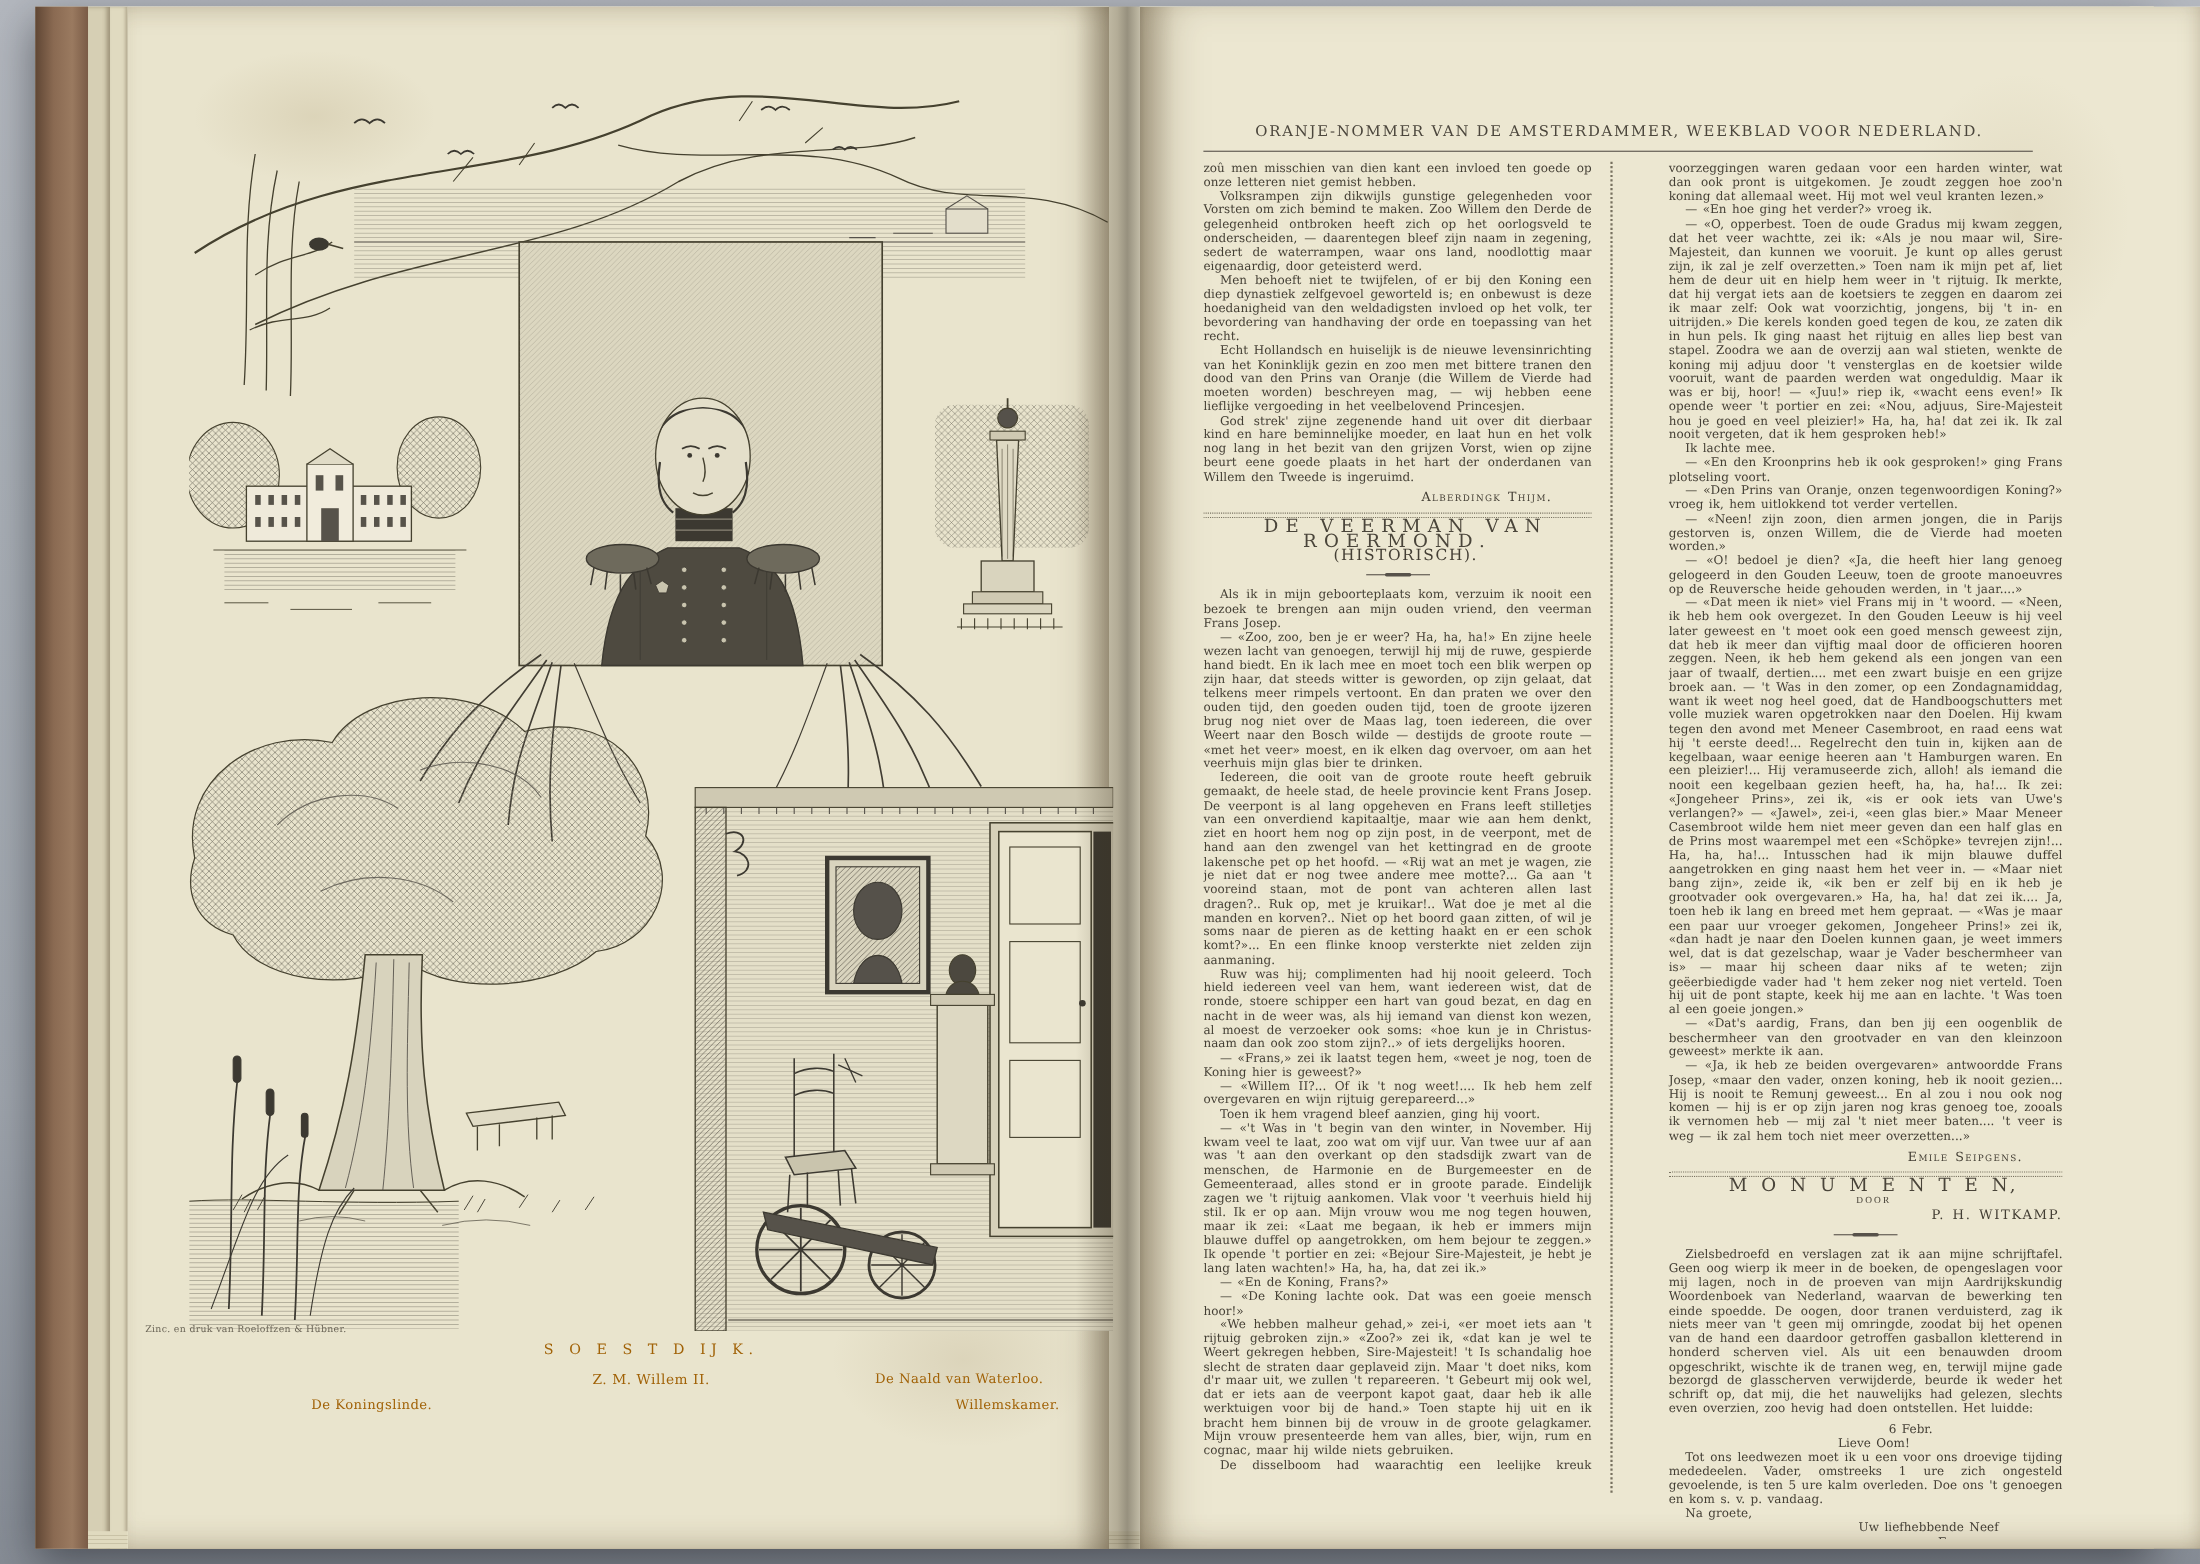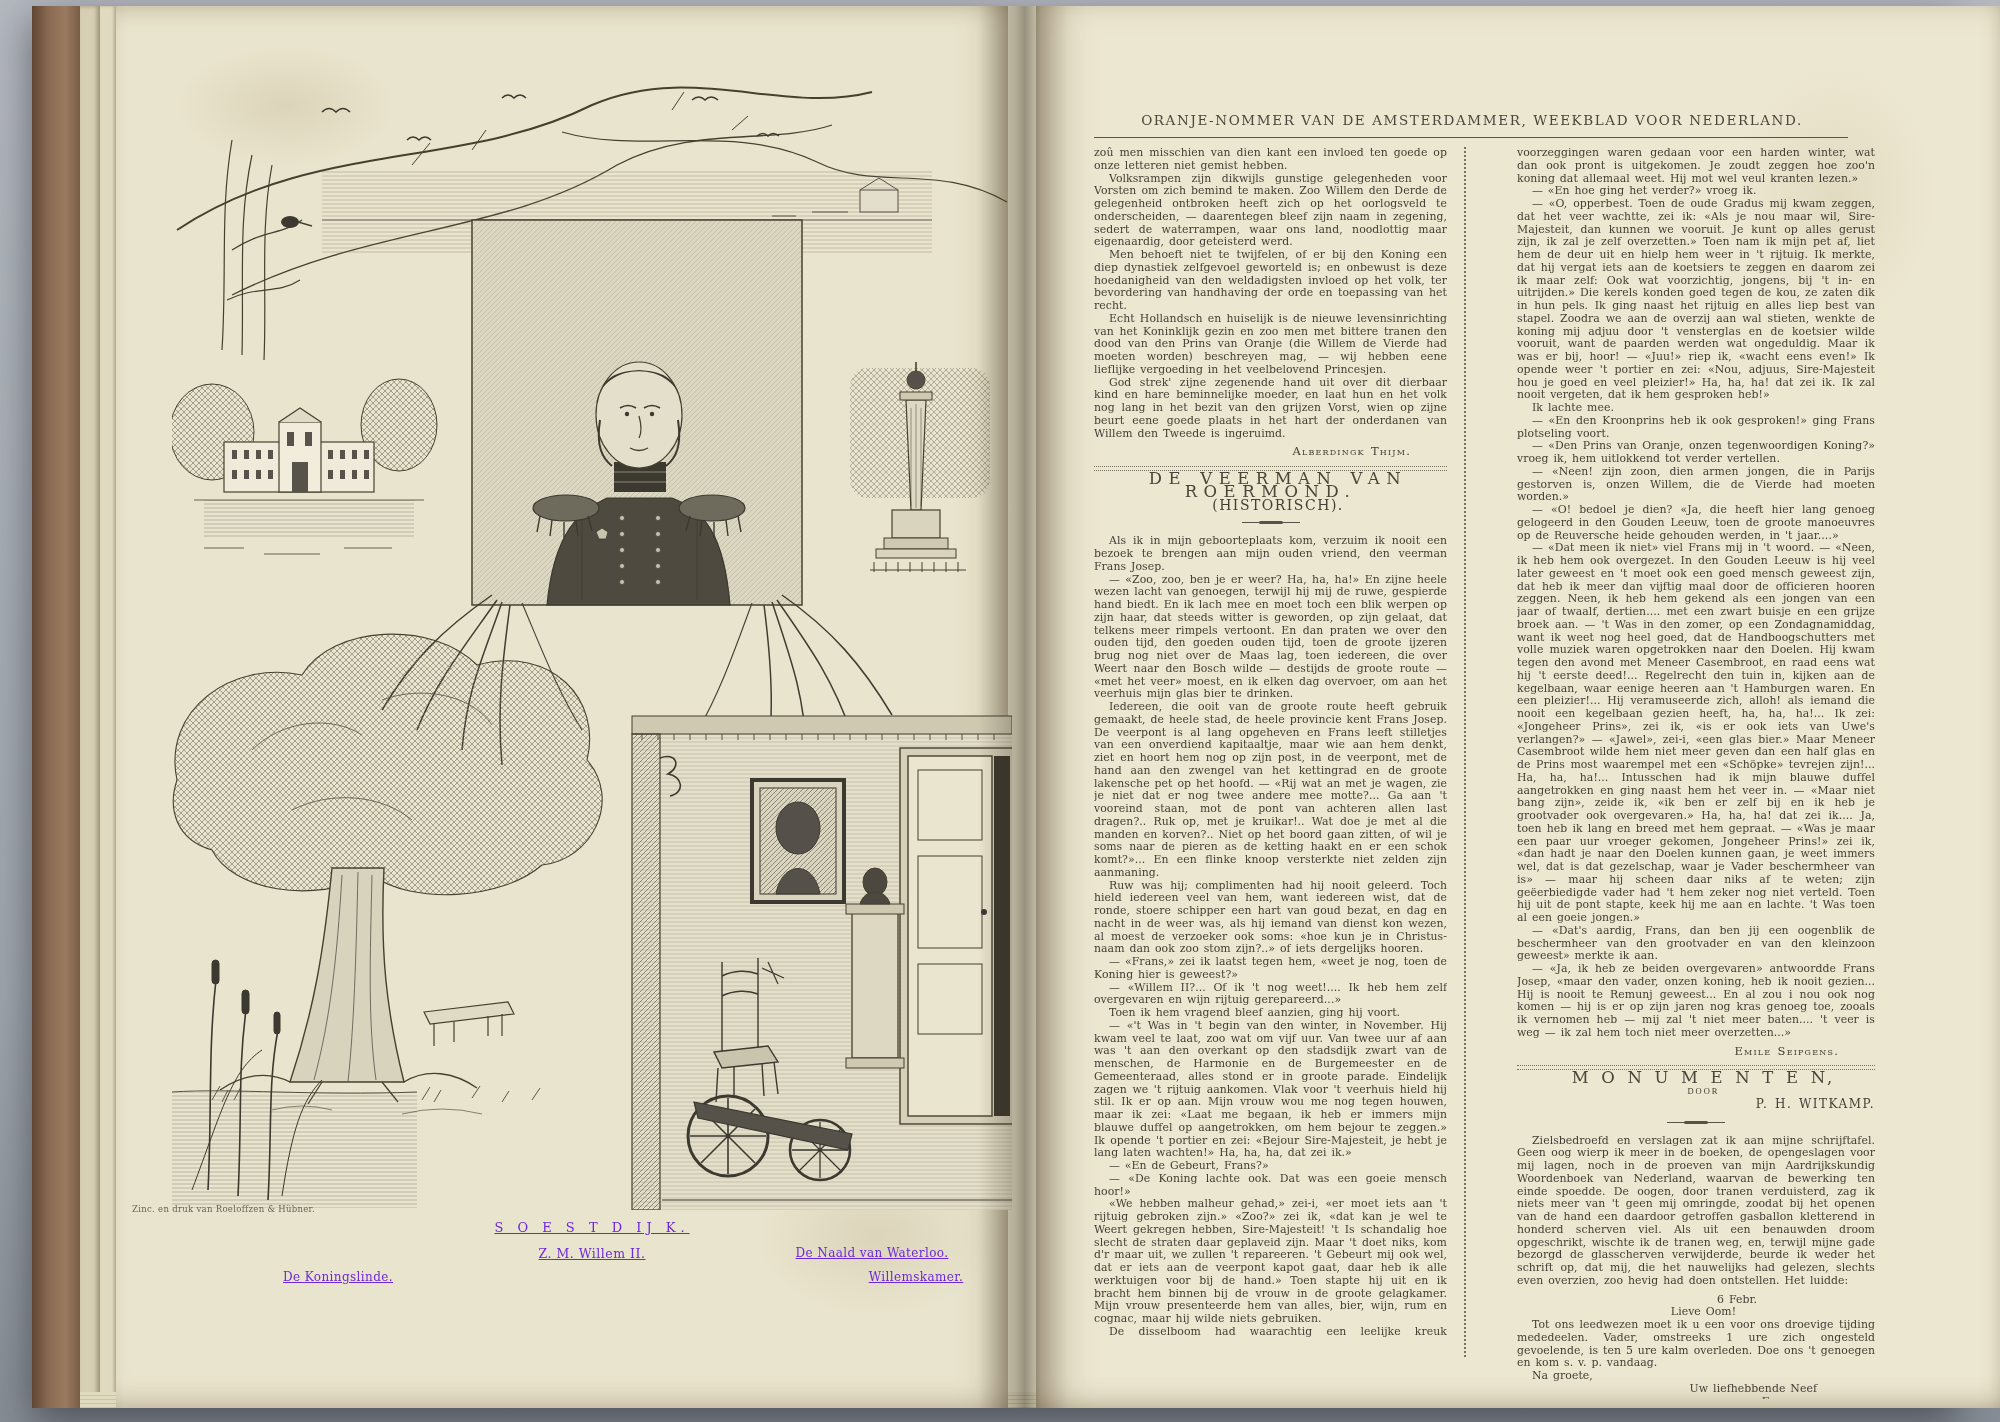--- a/index.html
+++ b/index.html
@@ -24,21 +24,21 @@
         background:linear-gradient(90deg,rgba(60,48,30,0) 0%,rgba(60,48,30,.30) 42%,rgba(40,32,20,.42) 52%,rgba(60,48,30,.12) 70%,rgba(60,48,30,0) 100%);}
   
   .page{position:absolute;top:6px;height:1402px;}
   #page-left{left:116px;width:892px;background:#e9e4cd;
         box-shadow:inset -28px 0 40px -22px rgba(85,65,35,.5),inset 0 -18px 30px -20px rgba(95,75,45,.35),inset 0 14px 24px -18px rgba(95,75,45,.3);}
   #page-right{left:1036px;width:964px;background:#ece7d1;
         box-shadow:inset 34px 0 46px -24px rgba(85,65,35,.55),inset -10px 0 22px -14px rgba(95,75,45,.35),inset 0 -18px 30px -20px rgba(95,75,45,.35);}
   .stain{position:absolute;border-radius:50%;pointer-events:none;}
   
   #illustration{position:absolute;left:56px;top:64px;width:840px;height:1140px;}
-  .caption{position:absolute;transform:translateX(-50%);white-space:nowrap;color:#6d28d9;text-decoration:underline;}
+  .caption{position:absolute;transform:translateX(-50%);white-space:nowrap;color:#a16207;}
   .cap-main{font-size:13px;letter-spacing:5px;}
   .cap-sub{font-size:12.5px;letter-spacing:.5px;}
   .cap-small{font-size:12px;letter-spacing:.4px;}
   .cap-credit{position:absolute;font-size:8.5px;color:#6a6456;letter-spacing:.3px;}
   
   #masthead{position:absolute;left:60px;top:106px;width:752px;text-align:center;
         font-size:13.5px;letter-spacing:1.6px;color:#4b463c;}
   #masthead-rule{position:absolute;left:58px;top:131px;width:754px;border-top:1.5px solid #57524a;}
   .col{position:absolute;top:141px;font-size:10.9px;line-height:12.75px;text-align:justify;
         color:#433e34;word-spacing:1.4px;letter-spacing:.05px;overflow:hidden;}
@@ -325,21 +325,21 @@
       <p class="article-subtitle">(HISTORISCH).</p>
       <div class="mini-rule"></div>
       <p>Als ik in mijn geboorteplaats kom, verzuim ik nooit een bezoek te brengen aan mijn ouden vriend, den veerman Frans Josep.</p>
       <p>— «Zoo, zoo, ben je er weer?  Ha, ha, ha!»  En zijne heele wezen lacht van genoegen, terwijl hij mij de ruwe, gespierde hand biedt.  En ik lach mee en moet toch een blik werpen op zijn haar, dat steeds witter is geworden, op zijn gelaat, dat telkens meer rimpels vertoont.  En dan praten we over den ouden tijd, den goeden ouden tijd, toen de groote ijzeren brug nog niet over de Maas lag, toen iedereen, die over Weert naar den Bosch wilde — destijds de groote route — «met het veer» moest, en ik elken dag overvoer, om aan het veerhuis mijn glas bier te drinken.</p>
       <p>Iedereen, die ooit van de groote route heeft gebruik gemaakt, de heele stad, de heele provincie kent Frans Josep. De veerpont is al lang opgeheven en Frans leeft stilletjes van een onverdiend kapitaaltje, maar wie aan hem denkt, ziet en hoort hem nog op zijn post, in de veerpont, met de hand aan den zwengel van het kettingrad en de groote lakensche pet op het hoofd. — «Rij wat an met je wagen, zie je niet dat er nog twee andere mee motte?...  Ga aan 't vooreind staan, mot de pont van achteren allen last dragen?..  Ruk op, met je kruikar!..  Wat doe je met al die manden en korven?..  Niet op het boord gaan zitten, of wil je soms naar de pieren as de ketting haakt en er een schok komt?»...  En een flinke knoop versterkte niet zelden zijn aanmaning.</p>
       <p>Ruw was hij; complimenten had hij nooit geleerd.  Toch hield iedereen veel van hem, want iedereen wist, dat de ronde, stoere schipper een hart van goud bezat, en dag en nacht in de weer was, als hij iemand van dienst kon wezen, al moest de verzoeker ook soms: «hoe kun je in Christus-naam dan ook zoo stom zijn?..» of iets dergelijks hooren.</p>
       <p>— «Frans,» zei ik laatst tegen hem, «weet je nog, toen de Koning hier is geweest?»</p>
       <p>— «Willem II?... Of ik 't nog weet!.... Ik heb hem zelf overgevaren en wijn rijtuig gerepareerd...»</p>
       <p>Toen ik hem vragend bleef aanzien, ging hij voort.</p>
       <p>— «'t Was in 't begin van den winter, in November. Hij kwam veel te laat, zoo wat om vijf uur.  Van twee uur af aan was 't aan den overkant op den stadsdijk zwart van de menschen, de Harmonie en de Burgemeester en de Gemeenteraad, alles stond er in groote parade.  Eindelijk zagen we 't rijtuig aankomen.  Vlak voor 't veerhuis hield hij stil.  Ik er op aan. Mijn vrouw wou me nog tegen houwen, maar ik zei: «Laat me begaan, ik heb er immers mijn blauwe duffel op aangetrokken, om hem bejour te zeggen.» Ik opende 't portier en zei: «Bejour Sire-Majesteit, je hebt je lang laten wachten!» Ha, ha, ha, dat zei ik.»</p>
-      <p>— «En de Gebeurt, Frans?»</p>
+      <p>— «En de Koning, Frans?»</p>
       <p>— «De Koning lachte ook.  Dat was een goeie mensch hoor!»</p>
       <p>«We hebben malheur gehad,» zei-i, «er moet iets aan 't rijtuig gebroken zijn.»  «Zoo?» zei ik, «dat kan je wel te Weert gekregen hebben, Sire-Majesteit! 't Is schandalig hoe slecht de straten daar geplaveid zijn. Maar 't doet niks, kom d'r maar uit, we zullen 't repareeren.  't Gebeurt mij ook wel, dat er iets aan de veerpont kapot gaat, daar heb ik alle werktuigen voor bij de hand.»  Toen stapte hij uit en ik bracht hem binnen bij de vrouw in de groote gelagkamer.  Mijn vrouw presenteerde hem van alles, bier, wijn, rum en cognac, maar hij wilde niets gebruiken.</p>
       <p>De disselboom had waarachtig een leelijke kreuk gekregen, maar we hadden 't gauw klaar en met touwen stevig vastgebonden.  «Zie zoo,» zei ik, «'t is in orde, Sire-Majesteit, de wonde is al genezen.  Je hoeft nou niks bang meer te wezen, as je maar tegen den koetsier wil zeggen, dat hij wat voorzichtig moet wezen, bij 't in- en uitrijden van de veerpont.» — «Ik dank je wel,» zei-i. — «Niks te danken, hoor!  Heeft je de warmte hier binnen een beetje goed gedaan?  't Begint buiten al mooi koud te worden.»  Toen sprak hij over 't weêr en vertelde, dat er verschillende</p>
     </div>
 
     <div id="col2" class="col">
       <p class="noindent">voorzeggingen waren gedaan voor een harden winter, wat dan ook pront is uitgekomen.  Je zoudt zeggen hoe zoo'n koning dat allemaal weet.  Hij mot wel veul kranten lezen.»</p>
       <p>— «En hoe ging het verder?» vroeg ik.</p>
       <p>— «O, opperbest.  Toen de oude Gradus mij kwam zeggen, dat het veer wachtte, zei ik: «Als je nou maar wil, Sire-Majesteit, dan kunnen we vooruit.  Je kunt op alles gerust zijn, ik zal je zelf overzetten.»  Toen nam ik mijn pet af, liet hem de deur uit en hielp hem weer in 't rijtuig.  Ik merkte, dat hij vergat iets aan de koetsiers te zeggen en daarom zei ik maar zelf: Ook wat voorzichtig, jongens, bij 't in- en uitrijden.»  Die kerels konden goed tegen de kou, ze zaten dik in hun pels.  Ik ging naast het rijtuig en alles liep best van stapel.  Zoodra we aan de overzij aan wal stieten, wenkte de koning mij adjuu door 't vensterglas en de koetsier wilde vooruit, want de paarden werden wat ongeduldig.  Maar ik was er bij, hoor! — «Juu!» riep ik, «wacht eens even!» Ik opende weer 't portier en zei: «Nou, adjuus, Sire-Majesteit hou je goed en veel pleizier!»  Ha, ha, ha! dat zei ik.  Ik zal nooit vergeten, dat ik hem gesproken heb!»</p>
       <p>Ik lachte mee.</p>

